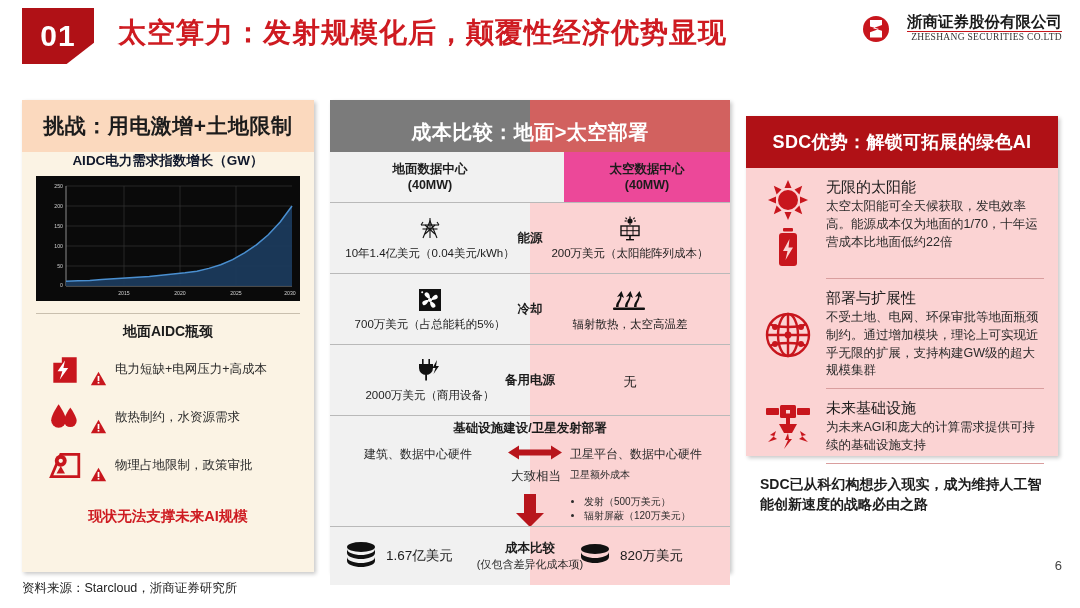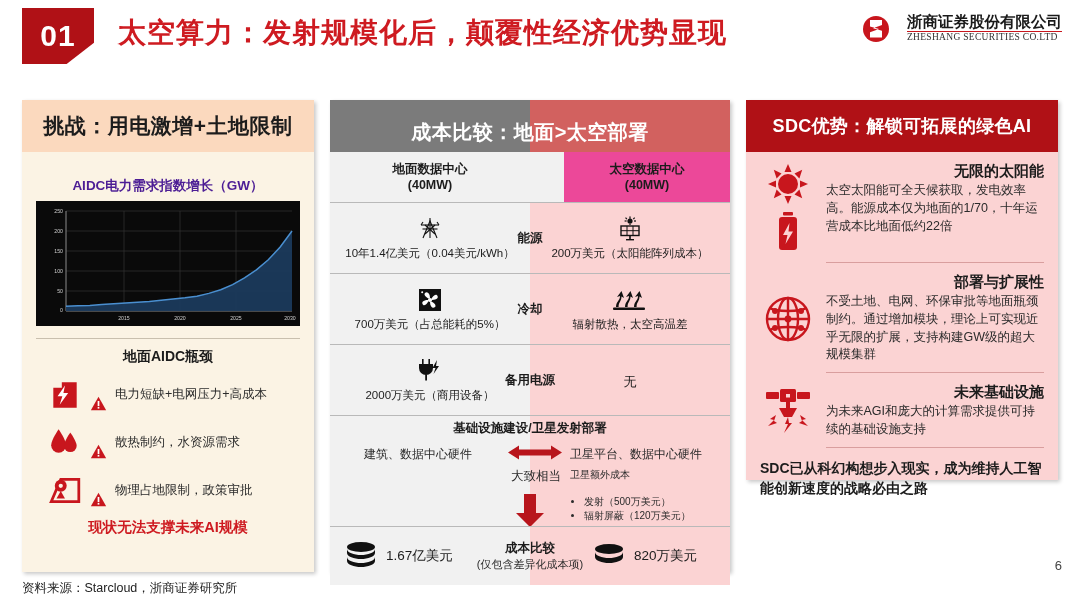--- a/index.html
+++ b/index.html
@@ -14,47 +14,47 @@
     position:absolute;left:22px;top:8px;width:72px;height:56px;
     background:#B01116;color:#fff;font-size:30px;font-weight:bold;
     display:flex;align-items:center;justify-content:center;letter-spacing:1px;
     clip-path:polygon(0 0,100% 0,100% 62%,62% 100%,0 100%);
   }
   .hdr-title{
     position:absolute;left:118px;top:14px;
     font-size:28px;font-weight:bold;color:#CE1B21;letter-spacing:1px;
     white-space:nowrap;
   }
-  .logo{position:absolute;right:18px;top:14px;display:flex;align-items:center;gap:18px;}
+  .logo{position:absolute;right:18px;top:14px;display:flex;align-items:center;gap:18px;text-align:right;}
   .logo-mark{width:26px;height:26px;border-radius:50%;background:#C8161D;position:relative;flex:0 0 auto;}
   .logo-mark:before{
     content:"";position:absolute;left:7px;top:4px;width:12px;height:18px;
     background:#fff;clip-path:polygon(0 0,100% 0,100% 30%,25% 48%,100% 62%,100% 100%,0 100%,0 70%,75% 52%,0 38%);
   }
   .logo-txt{line-height:1.05;}
   .logo-cn{font-size:15.5px;font-weight:bold;color:#1a1a1a;border-bottom:1.6px solid #C8161D;padding-bottom:1px;}
   .logo-en{font-size:9.5px;color:#333;font-family:"Liberation Serif",serif;letter-spacing:.3px;margin-top:1px;}
 
   
   .panel{position:absolute;box-shadow:2px 2px 4px rgba(0,0,0,.22);}
   .p-head{display:flex;align-items:center;justify-content:center;font-weight:bold;}
 
   
   #left{left:22px;top:100px;width:292px;height:472px;background:#FBF3E4;}
   #left .p-head{height:52px;background:#FBD9BE;color:#1c1c1c;font-size:21px;letter-spacing:.5px;}
-  .chart-title{text-align:center;font-size:13.5px;font-weight:bold;color:#4c1d95;margin:25px 0 6px;}
+  .chart-title{text-align:center;font-size:13.5px;font-weight:bold;color:#0f172a;margin:0 0 6px;}
   .chart-box{margin:0 14px;background:#0a0a0a;height:125px;position:relative;}
   .chart-svg{display:block;}
   .sep{height:1px;background:#c9bfae;margin:12px 14px 0;}
   .bneck-title{text-align:center;font-size:14px;font-weight:bold;color:#1c1c1c;margin:9px 0 4px;}
   .brow{display:flex;align-items:center;gap:8px;padding:2px 0 2px 26px;height:44px;}
   .brow .ico{width:34px;height:34px;flex:0 0 auto;}
   .brow .warn{width:17px;height:17px;flex:0 0 auto;align-self:flex-end;margin-bottom:4px;}
   .brow .btxt{font-size:12.5px;color:#2b2b2b;}
-  .left-foot{text-align:center;font-size:14.5px;font-weight:bold;color:#CE1B21;margin-top:4px;}
+  .left-foot{text-align:center;font-size:14.5px;font-weight:bold;color:#CE1B21;margin-top:18px;}
 
   
   #mid{left:330px;top:100px;width:400px;height:472px;background:#f1f1f1;}
   #mid .p-head{height:52px;font-size:20px;color:#fff;}
   #mid .p-head .g{flex:0 0 200px;height:100%;background:#7b7b7b;}
   #mid .p-head .r{flex:1;height:100%;background:#D2615F;}
   #mid .p-head .lbl{position:absolute;left:0;right:0;top:0;height:64px;display:flex;align-items:center;justify-content:center;letter-spacing:.5px;}
   .mid-cols{display:flex;height:50px;}
   .mid-cols .c{flex:0 0 200px;display:flex;flex-direction:column;align-items:center;justify-content:center;
                font-size:12.5px;font-weight:bold;color:#1c1c1c;line-height:1.3;}
@@ -75,32 +75,32 @@
   .infra-lt{position:absolute;left:8px;top:30px;width:160px;text-align:center;font-size:12px;color:#2b2b2b;}
   .infra-arrow{position:absolute;left:175px;top:28px;width:60px;text-align:center;}
   .infra-apx{position:absolute;left:168px;top:52px;width:76px;text-align:center;font-size:12.5px;color:#2b2b2b;}
   .infra-rt{position:absolute;left:240px;top:30px;width:158px;text-align:left;font-size:12px;color:#2b2b2b;}
   .infra-rt2{position:absolute;left:240px;top:52px;width:160px;font-size:10px;color:#2b2b2b;line-height:1.45;}
   .infra-rt2 ul{margin:12px 0 0;padding-left:14px;}
   .down-arrow{position:absolute;left:185px;top:78px;}
 
   .sumrow{position:relative;border-top:1px solid #b9b9b9;height:58px;display:flex;align-items:center;}
   .sumrow .half{flex:0 0 200px;height:100%;background:#f1f1f1;display:flex;align-items:center;gap:8px;padding-left:14px;box-sizing:border-box;}
-  .sumrow .half.r{flex:1;background:#FBD3D3;display:flex;align-items:center;gap:8px;padding-left:62px;}
+  .sumrow .half.r{flex:1;background:#FBD3D3;display:flex;align-items:center;gap:8px;padding-left:48px;}
   .sum-val{font-size:13.5px;color:#1c1c1c;}
   .sum-mid{position:absolute;left:0;right:0;top:50%;transform:translateY(-50%);text-align:center;pointer-events:none;}
   .sum-mid .t1{font-size:12.5px;font-weight:bold;color:#1c1c1c;}
   .sum-mid .t2{font-size:11px;color:#2b2b2b;}
 
   
-  #right{left:746px;top:100px;width:312px;height:380px;background:#FBD3D3;}
+  #right{left:746px;top:116px;width:312px;height:340px;background:#FBD3D3;}
   #right .p-head{height:52px;background:#B01116;color:#fff;font-size:18px;letter-spacing:.3px;}
   .adv{display:flex;gap:10px;padding:10px 14px 0 14px;}
   .adv .ai{width:56px;flex:0 0 56px;display:flex;align-items:center;justify-content:center;}
-  .adv .ac h4{margin:0 0 1px;font-size:15px;font-weight:bold;color:#1c1c1c;text-align:right;}
+  .adv .ac h4{margin:0 0 1px;font-size:15px;font-weight:normal;color:#1c1c1c;}
   .adv .ac p{margin:0;font-size:12.5px;color:#2b2b2b;line-height:1.42;}
   .adv-sep{height:1px;background:#d99e9e;margin:8px 14px 0 80px;}
   .right-foot{font-size:14px;font-weight:bold;color:#1c1c1c;line-height:1.45;padding:10px 14px 0;}
 
   
   .src{position:absolute;left:22px;top:580px;font-size:12.5px;color:#222;}
   .pg{position:absolute;right:18px;top:558px;font-size:13px;color:#444;}
 </style>
 </head>
 <body>

